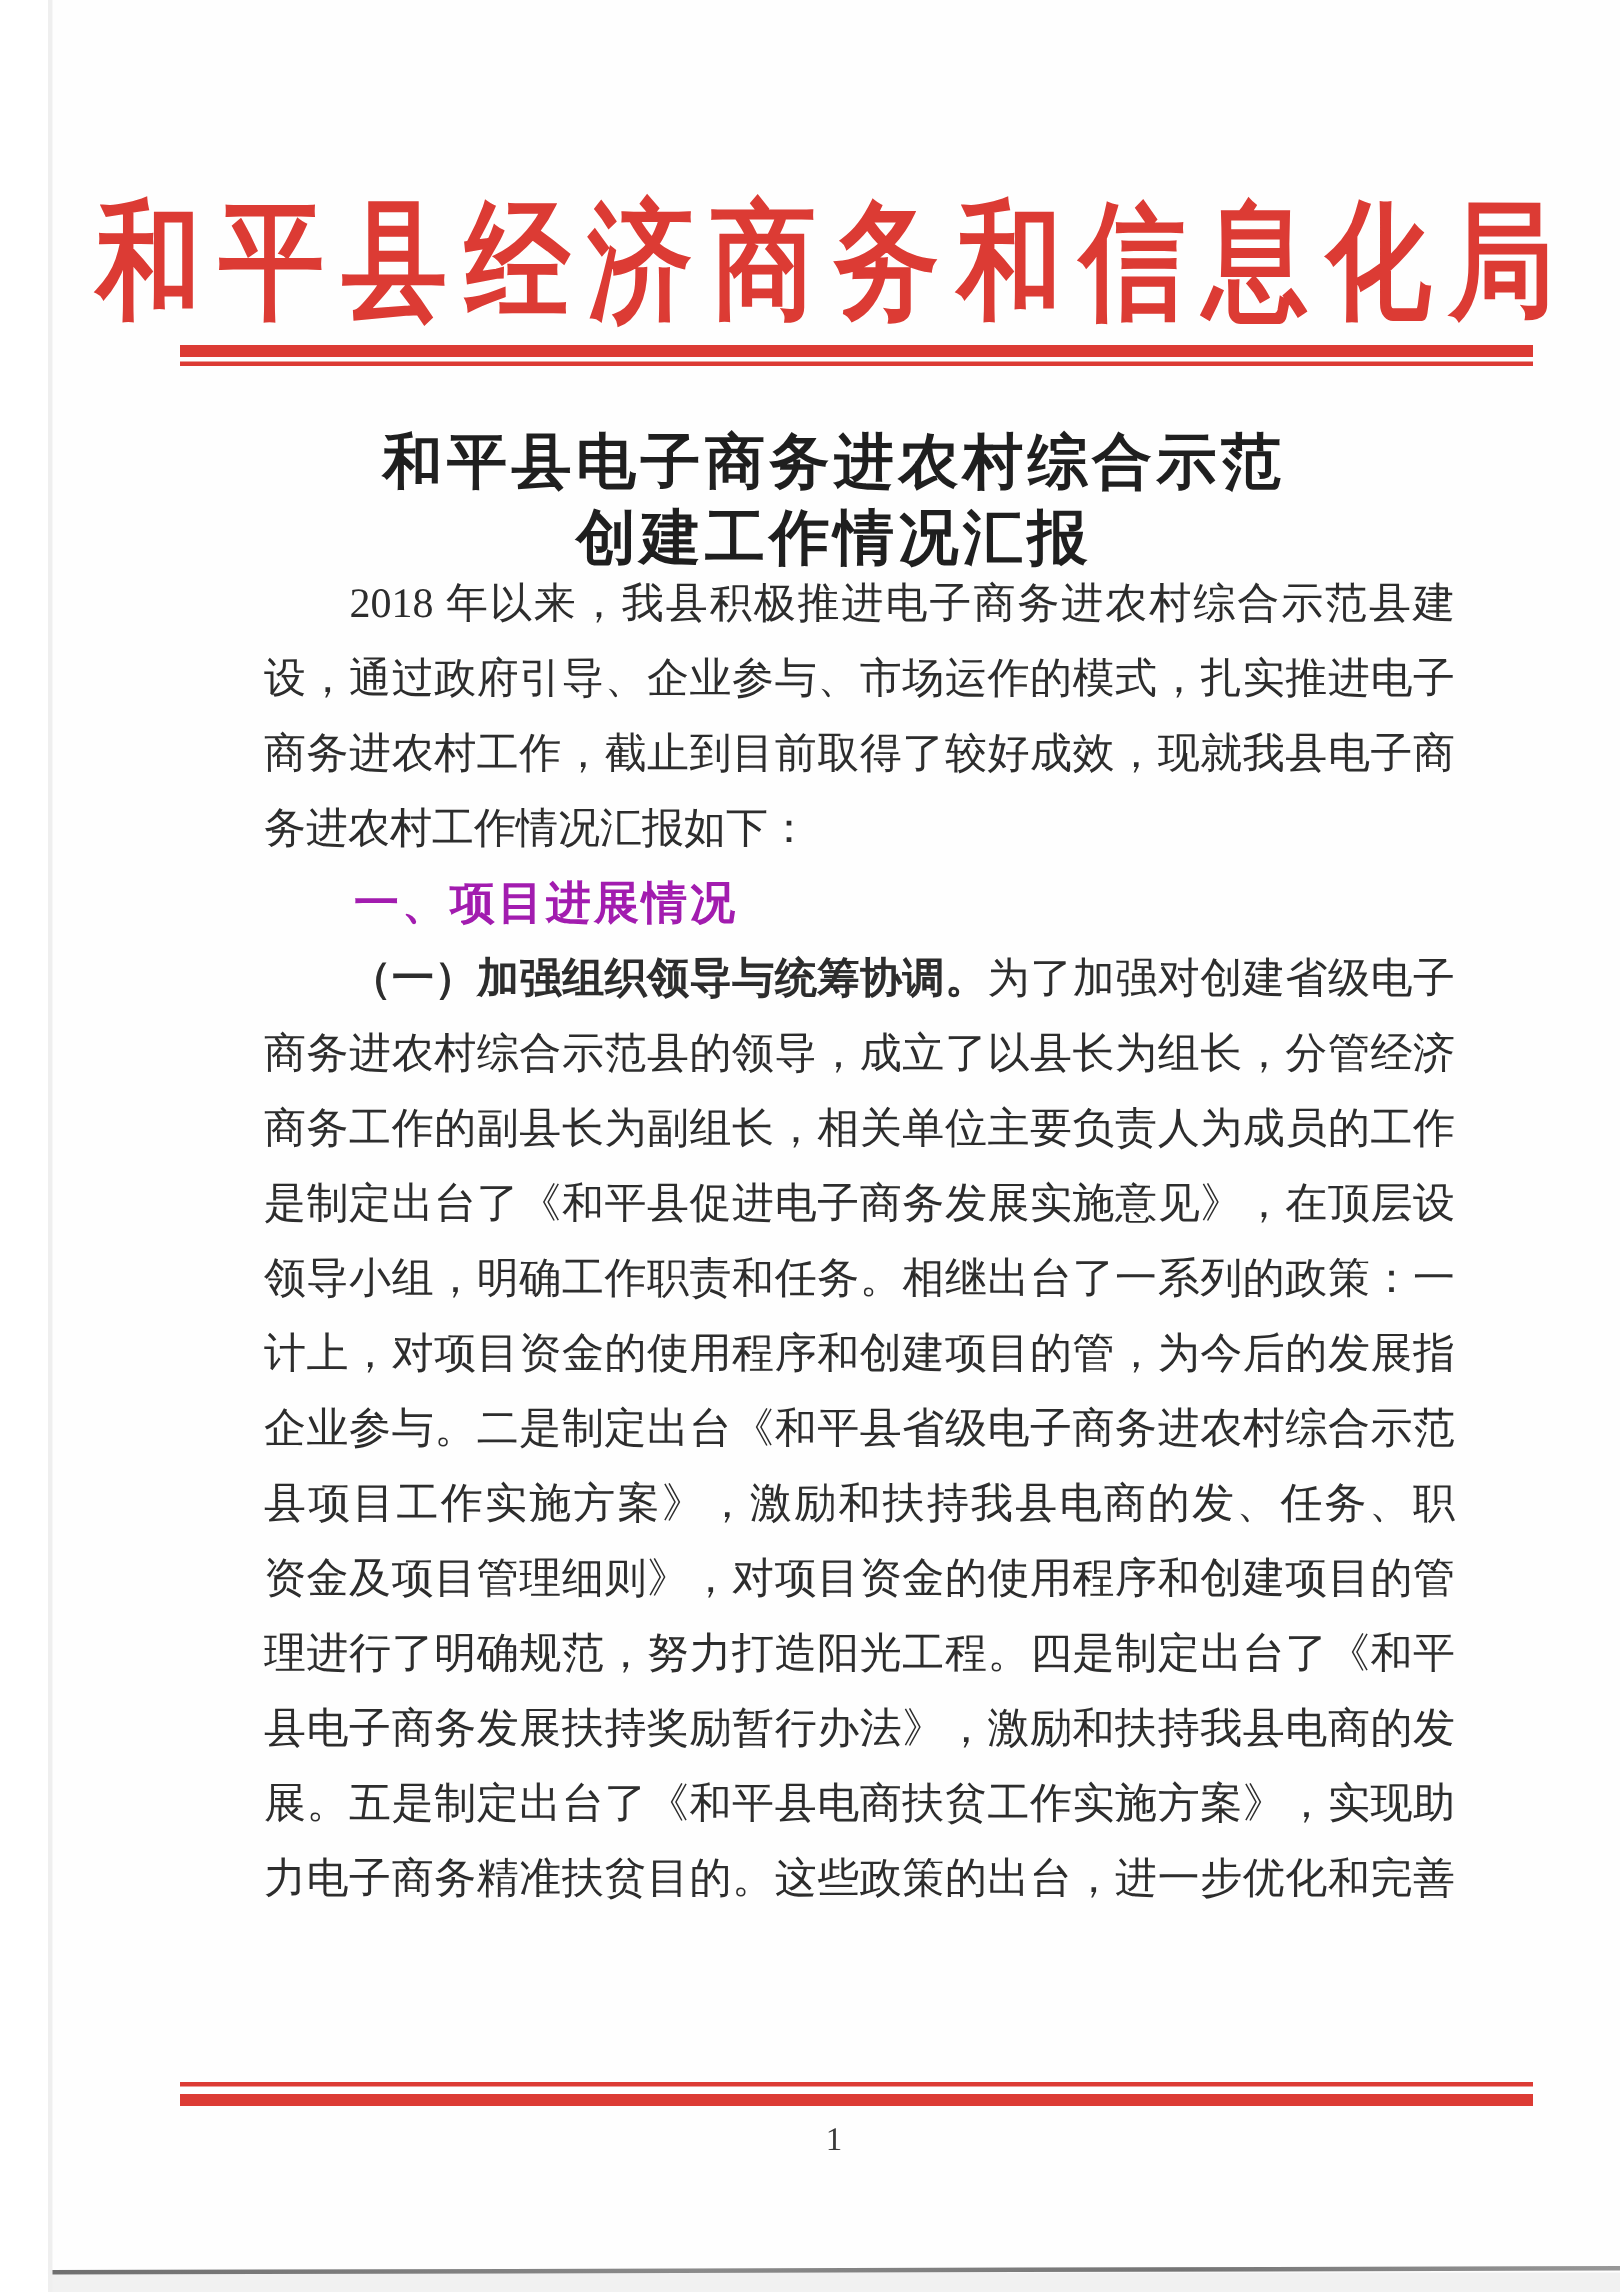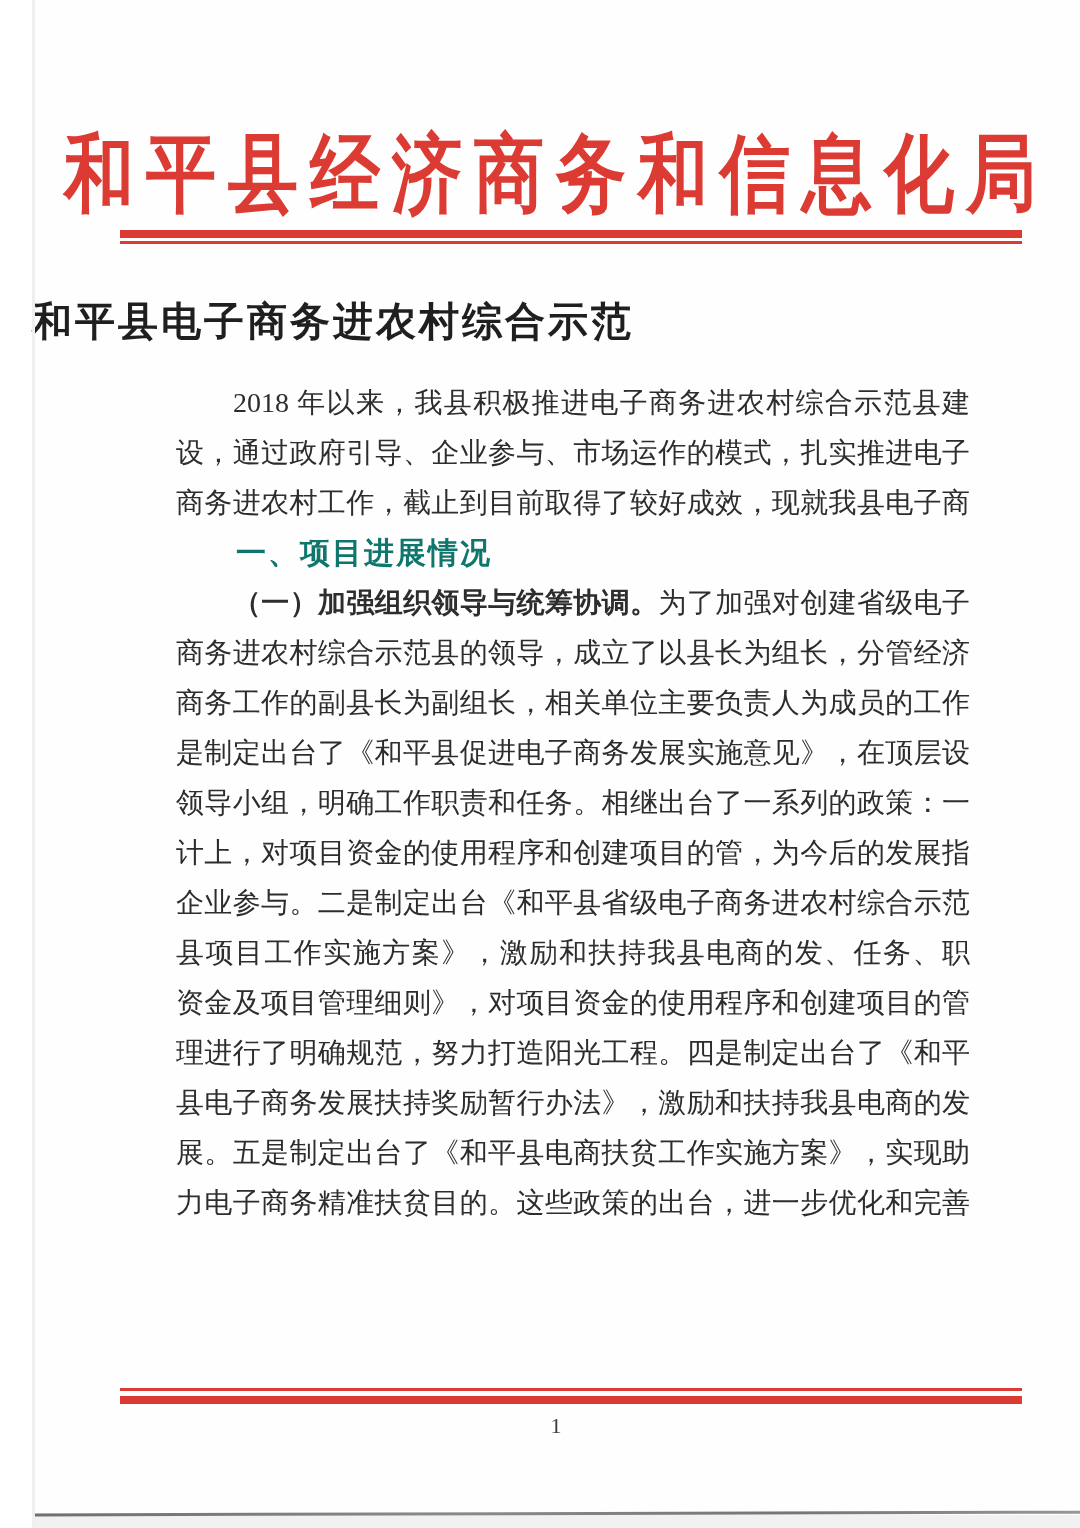--- a/index.html
+++ b/index.html
@@ -30,21 +30,22 @@
   }
   
   .rule { position: absolute; left: 88px; width: 902px; background: var(--accent-red, #dc3b34); }
   .rule-top-thick    { top: 230px; height: 8px; }
   .rule-top-thin     { top: 241px; height: 3px; }
   .rule-bottom-thin  { top: 1388px; height: 2.5px; }
   .rule-bottom-thick { top: 1396px; height: 8px; }
   
   .title {
     position: absolute;
-    top: 296px; left: 0; width: 100%;
+    top: 282px; left: 0; width: 100%;
+    text-align: center;
     color: #1f1f1f;
     font-weight: 700;
     font-size: 40px;
     line-height: 51px;
     letter-spacing: 3px;
   }
   
   .body-block {
     position: absolute;
     top: 378px; left: 144px; width: 794px;
@@ -59,21 +60,21 @@
     white-space: nowrap;
   }
   .line.stretch { text-align-last: justify; white-space: normal; }
   .line.indent  { text-indent: 57px; }
   .line .seg-bold { font-weight: 700; }
   .line.heading {
     font-family: "Liberation Sans", "DejaVu Sans", sans-serif;
     font-weight: 700;
     font-size: 30px;
     letter-spacing: 2px;
-    color: #0f766e;
+    color: #a21caf;
     text-align: left;
     text-align-last: left;
     text-indent: 60px;
   }
   
   .page-number {
     position: absolute;
     top: 1413px; left: 0; width: 100%;
     text-align: center;
     font-size: 22px;
@@ -103,26 +104,28 @@
 
 <div class="page">
 
   <div class="agency">和平县经济商务和信息化局</div>
 
   <div class="rule rule-top-thick"></div>
   <div class="rule rule-top-thin"></div>
 
   <div class="title">
     <div>和平县电子商务进农村综合示范</div>
+    <div>创建工作情况汇报</div>
   </div>
 
   <div class="body-block">
       <div class="line indent stretch"><span>2018 年以来，我县积极推进电子商务进农村综合示范县建</span></div>
       <div class="line stretch"><span>设，通过政府引导、企业参与、市场运作的模式，扎实推进电子</span></div>
       <div class="line stretch"><span>商务进农村工作，截止到目前取得了较好成效，现就我县电子商</span></div>
+      <div class="line"><span>务进农村工作情况汇报如下：</span></div>
       <div class="line heading indent"><span class="seg-bold">一、项目进展情况</span></div>
       <div class="line indent stretch"><span class="seg-bold">（一）加强组织领导与统筹协调。</span><span>为了加强对创建省级电子</span></div>
       <div class="line stretch"><span>商务进农村综合示范县的领导，成立了以县长为组长，分管经济</span></div>
       <div class="line stretch"><span>商务工作的副县长为副组长，相关单位主要负责人为成员的工作</span></div>
       <div class="line stretch"><span>是制定出台了《和平县促进电子商务发展实施意见》，在顶层设</span></div>
       <div class="line stretch"><span>领导小组，明确工作职责和任务。相继出台了一系列的政策：一</span></div>
       <div class="line stretch"><span>计上，对项目资金的使用程序和创建项目的管，为今后的发展指</span></div>
       <div class="line stretch"><span>企业参与。二是制定出台《和平县省级电子商务进农村综合示范</span></div>
       <div class="line stretch"><span>县项目工作实施方案》，激励和扶持我县电商的发、任务、职</span></div>
       <div class="line stretch"><span>资金及项目管理细则》，对项目资金的使用程序和创建项目的管</span></div>

